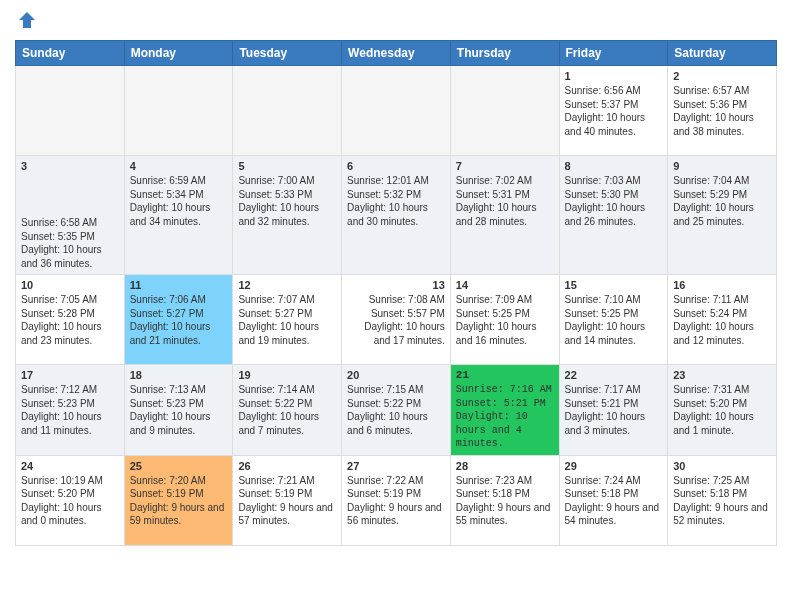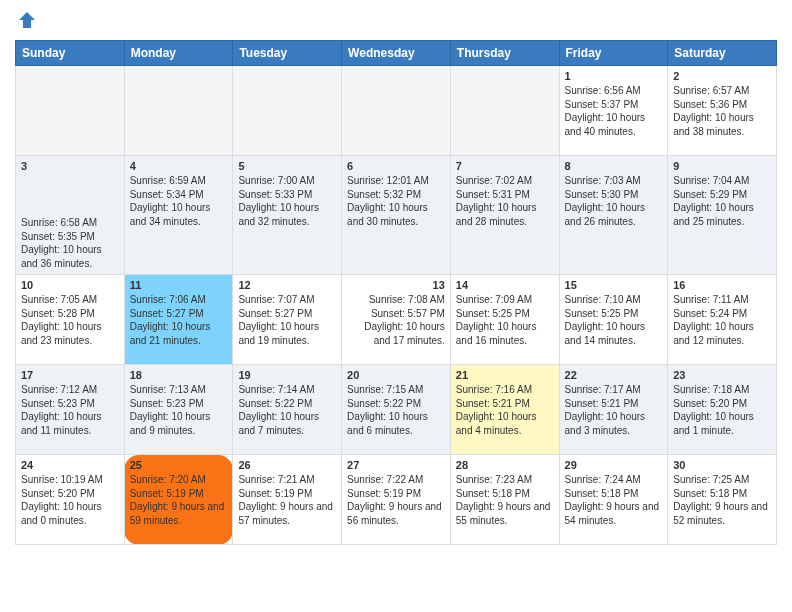--- a/index.html
+++ b/index.html
@@ -262,47 +262,47 @@
             <div class="day-info" style="white-space: pre-line;">Sunrise: 7:14 AM
 Sunset: 5:22 PM
 Daylight: 10 hours and 7 minutes.</div>
           </td>
           <td style="background: rgb(238, 242, 247);">
             <span class="day-number">20</span>
             <div class="day-info" style="white-space: pre-line;">Sunrise: 7:15 AM
 Sunset: 5:22 PM
 Daylight: 10 hours and 6 minutes.</div>
           </td>
-          <td style="background: #fef9c3;">
+          <td style="background: #22c55e; font-family: Liberation Mono, monospace;">
             <span class="day-number">21</span>
             <div class="day-info" style="white-space: pre-line;">Sunrise: 7:16 AM
 Sunset: 5:21 PM
 Daylight: 10 hours and 4 minutes.</div>
           </td>
           <td style="background: rgb(238, 242, 247);">
             <span class="day-number">22</span>
             <div class="day-info" style="white-space: pre-line;">Sunrise: 7:17 AM
 Sunset: 5:21 PM
 Daylight: 10 hours and 3 minutes.</div>
           </td>
           <td style="background: rgb(238, 242, 247);">
             <span class="day-number">23</span>
-            <div class="day-info" style="white-space: pre-line;">Sunrise: 7:18 AM
+            <div class="day-info" style="white-space: pre-line;">Sunrise: 7:31 AM
 Sunset: 5:20 PM
 Daylight: 10 hours and 1 minute.</div>
           </td>
         </tr>
         <tr>
           <td style="background: rgb(255, 255, 255);">
             <span class="day-number">24</span>
             <div class="day-info" style="white-space: pre-line;">Sunrise: 10:19 AM
 Sunset: 5:20 PM
 Daylight: 10 hours and 0 minutes.</div>
           </td>
-          <td style="background: #f97316; border-radius: 15px;">
+          <td style="background: #fdba74;">
             <span class="day-number">25</span>
             <div class="day-info" style="white-space: pre-line;">Sunrise: 7:20 AM
 Sunset: 5:19 PM
 Daylight: 9 hours and 59 minutes.</div>
           </td>
           <td style="background: rgb(255, 255, 255);">
             <span class="day-number">26</span>
             <div class="day-info" style="white-space: pre-line;">Sunrise: 7:21 AM
 Sunset: 5:19 PM
 Daylight: 9 hours and 57 minutes.</div>

